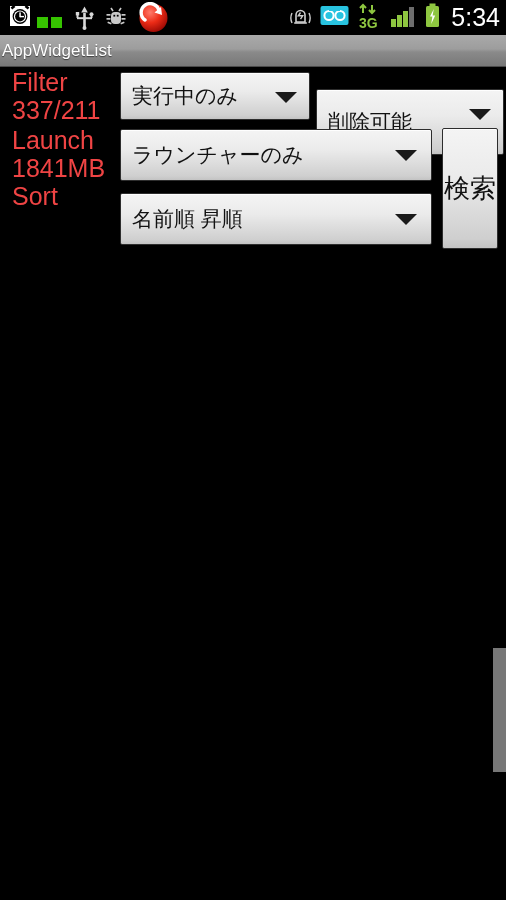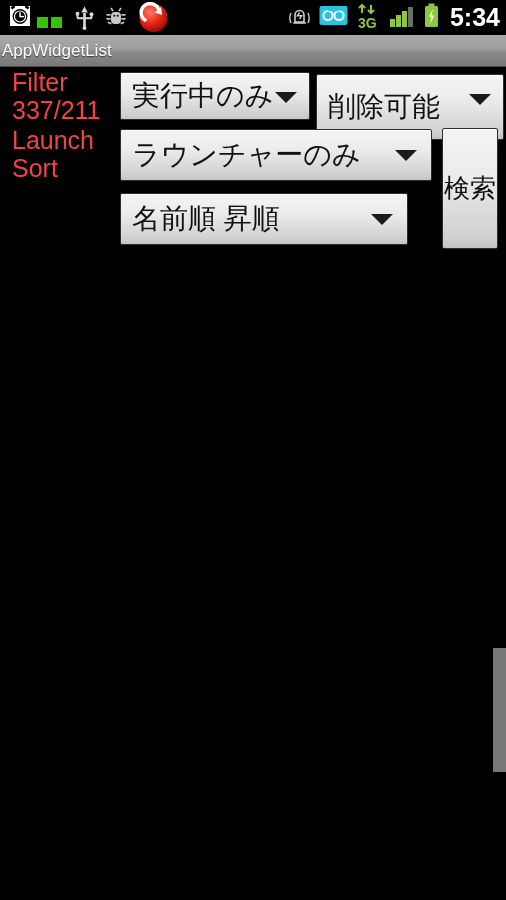--- a/index.html
+++ b/index.html
@@ -53,21 +53,21 @@
 
   .bug-wrap { width:34px; height:35px; position:relative; }
   .bug-wrap svg { position:absolute; left:4px; top:6px; }
 
   .red-wrap { width:40px; height:35px; position:relative; }
   .red-wrap svg { position:absolute; left:3px; top:2px; }
 
   #clock {
     color:#fff;
     font-size:25px;
-    font-weight:bold;
+    font-weight:normal;
     letter-spacing:0px;
     line-height:35px;
     margin-left:2px;
     white-space:nowrap;
   }
 
   
   #title-bar {
     position:absolute; left:0; top:35px;
     width:506px; height:32px;
@@ -108,21 +108,21 @@
     position:relative;
     background:linear-gradient(to bottom,#f4f4f4 0%,#ebebeb 40%,#cfcfcf 92%,#c3c3c3 100%);
     border:1px solid #2d2d2d;
     border-radius:2px;
     box-shadow:inset 0 1px 0 rgba(255,255,255,0.9);
     display:flex; align-items:center;
     cursor:default;
   }
   .spinner .sp-text {
     color:#111;
-    font-size:28px;
+    font-size:21px;
     padding-left:11px;
     white-space:nowrap;
     overflow:hidden;
   }
   .sp-arrow {
     position:absolute;
     width:0; height:0;
     border-left:11px solid transparent;
     border-right:11px solid transparent;
     border-top:11px solid #1a1a1a;
@@ -281,40 +281,41 @@
     <div class="ctrl-row" style="height:58px;">
       <div class="label-col">
         <span class="lbl">Filter</span>
         <span class="lbl">337/211</span>
       </div>
       <div style="position:relative; width:388px; height:58px;">
         <div class="spinner" style="position:absolute; left:2px; top:4px; width:190px; height:48px;">
           <span class="sp-text">実行中のみ</span>
           <span class="sp-arrow" style="right:12px; top:19px;"></span>
         </div>
-        <div class="spinner" style="position:absolute; left:198px; top:6px; width:188px; height:66px;">
+        <div class="spinner" style="position:absolute; left:198px; top:21px; width:188px; height:66px;">
           <span class="sp-text">削除可能</span>
           <span class="sp-arrow" style="right:12px; top:19px;"></span>
         </div>
       </div>
     </div>
 
     <div class="ctrl-row" style="height:132px;">
       <div class="label-col">
         <span class="lbl">Launch</span>
+        <span class="lbl">1841MB</span>
         <span class="lbl">Sort</span>
       </div>
 
       <div style="position:relative; width:388px; height:132px;">
         <div class="spinner" style="position:absolute; left:2px; top:3px; width:312px; height:52px;">
           <span class="sp-text">ラウンチャーのみ</span>
           <span class="sp-arrow" style="right:14px; top:20px;"></span>
         </div>
 
-        <div class="spinner" style="position:absolute; left:2px; top:67px; width:288px; height:52px;">
+        <div class="spinner" style="position:absolute; left:2px; top:67px; width:312px; height:52px;">
           <span class="sp-text">名前順 昇順</span>
           <span class="sp-arrow" style="right:14px; top:20px;"></span>
         </div>
 
         <div class="spinner" style="position:absolute; left:324px; top:2px; width:56px; height:121px;
                     justify-content:center; align-items:center;">
           <span class="sp-text" style="padding-left:0; font-size:26px;">検索</span>
         </div>
       </div>
     </div>

